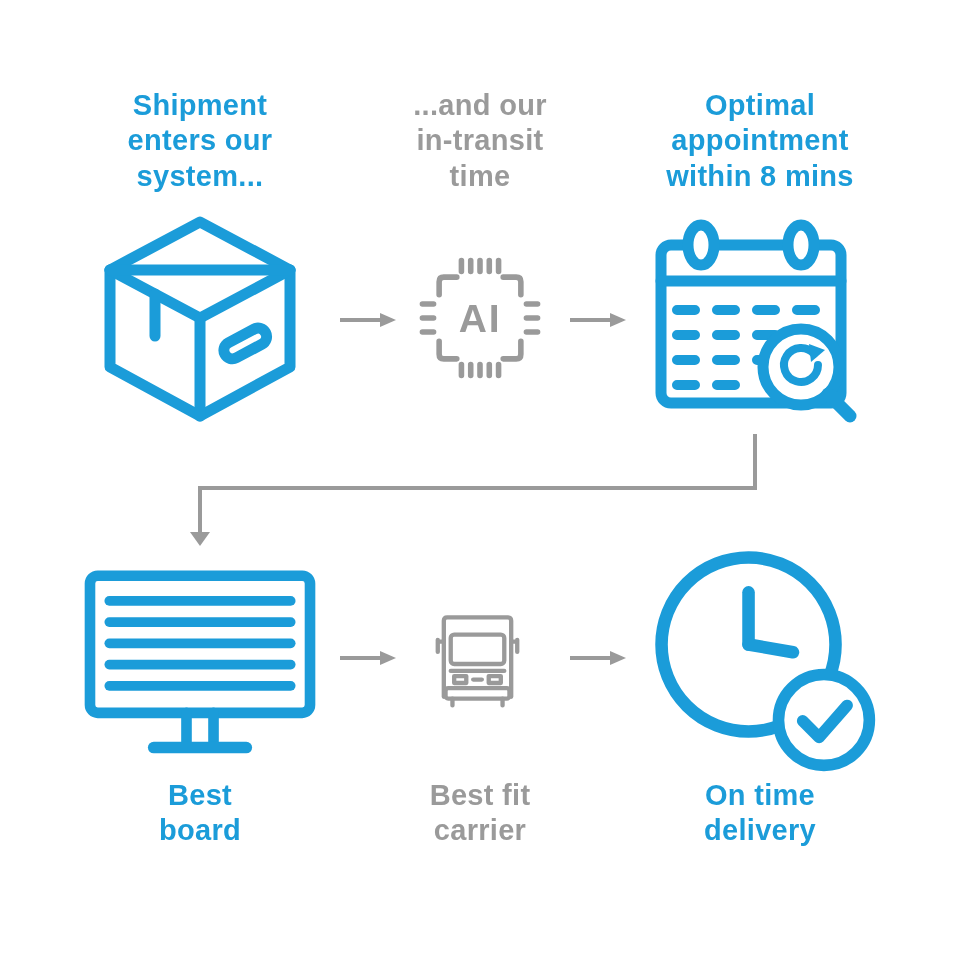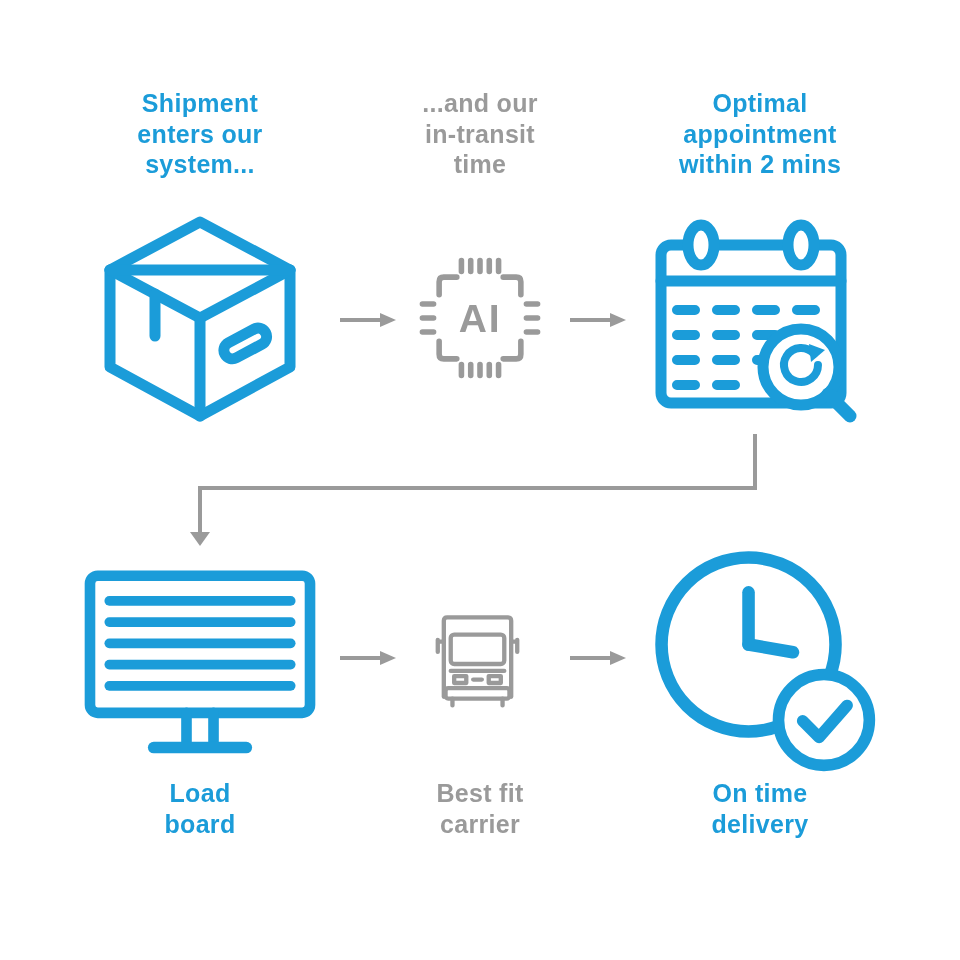--- a/index.html
+++ b/index.html
@@ -3,21 +3,21 @@
 <meta charset="utf-8">
 <style>
   :root { --blue:#1B9CD9; --gray:#9A9A9A; }
   html,body { margin:0; padding:0; background:#fff; }
   #canvas {
     position:relative; width:960px; height:960px; background:#ffffff;
     font-family:"Liberation Sans", sans-serif; overflow:hidden;
   }
   .step-label {
     position:absolute; width:300px; text-align:center;
-    font-weight:700; font-size:25px; line-height:1.22;
+    font-weight:700; font-size:29px; line-height:1.22;
     letter-spacing:.3px; white-space:pre-line;
   }
   .blue-text { color:var(--blue); }
   .gray-text { color:var(--gray); }
   .icon { position:absolute; display:block; }
   .blue  { color:var(--blue); }
   .gray  { color:var(--gray); }
 
   
   .lbl-shipment    { left:50px;  top:88px; }
@@ -56,21 +56,21 @@
 <div id="canvas">
 
   <div class="step-label blue-text lbl-shipment">Shipment
 enters our
 system...</div>
   <div class="step-label gray-text lbl-transit">...and our
 in-transit
 time</div>
   <div class="step-label blue-text lbl-appointment">Optimal
 appointment
-within 2 mins</div>
+within 8 mins</div>
 
   <svg class="icon blue ic-box" viewBox="0 0 210 220">
     <g fill="none" stroke="currentColor" stroke-width="11" stroke-linecap="round" stroke-linejoin="round">
       <path d="M105 14 L195 62 L195 159 L105 208 L15 159 L15 62 Z"></path>
       <path d="M15 62 L105 110 L195 62"></path>
       <path d="M105 110 L105 208"></path>
       <path d="M15 62 L195 62"></path>
       <path d="M60 86 L60 128"></path>
       <rect x="127" y="127" width="46" height="17" rx="8.5" transform="rotate(-28 150 135)"></rect>
     </g>
@@ -165,20 +165,20 @@
 
   <svg class="arrow gray arrow-3" viewBox="0 0 60 20">
     <line x1="2" y1="10" x2="44" y2="10" stroke="currentColor" stroke-width="4"></line>
     <polygon points="42,3 58,10 42,17" fill="currentColor"></polygon>
   </svg>
   <svg class="arrow gray arrow-4" viewBox="0 0 60 20">
     <line x1="2" y1="10" x2="44" y2="10" stroke="currentColor" stroke-width="4"></line>
     <polygon points="42,3 58,10 42,17" fill="currentColor"></polygon>
   </svg>
 
-  <div class="step-label blue-text lbl-loadboard">Load
+  <div class="step-label blue-text lbl-loadboard">Best
 board</div>
   <div class="step-label gray-text lbl-carrier">Best fit
 carrier</div>
   <div class="step-label blue-text lbl-delivery">On time
 delivery</div>
 
 </div>
 
 </body></html>

